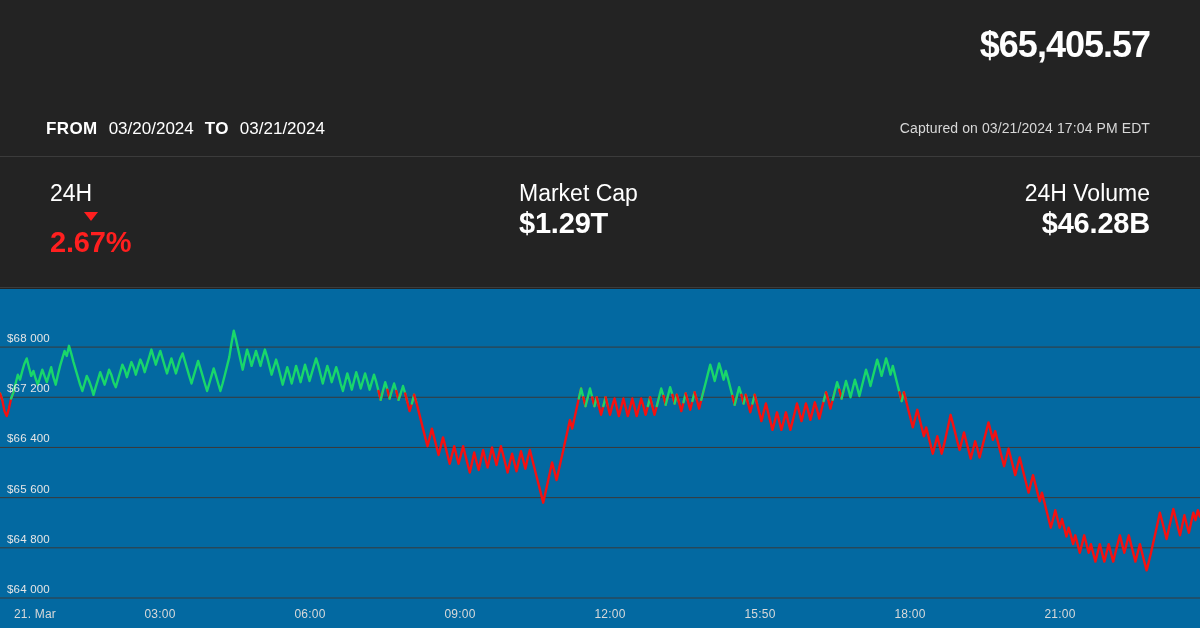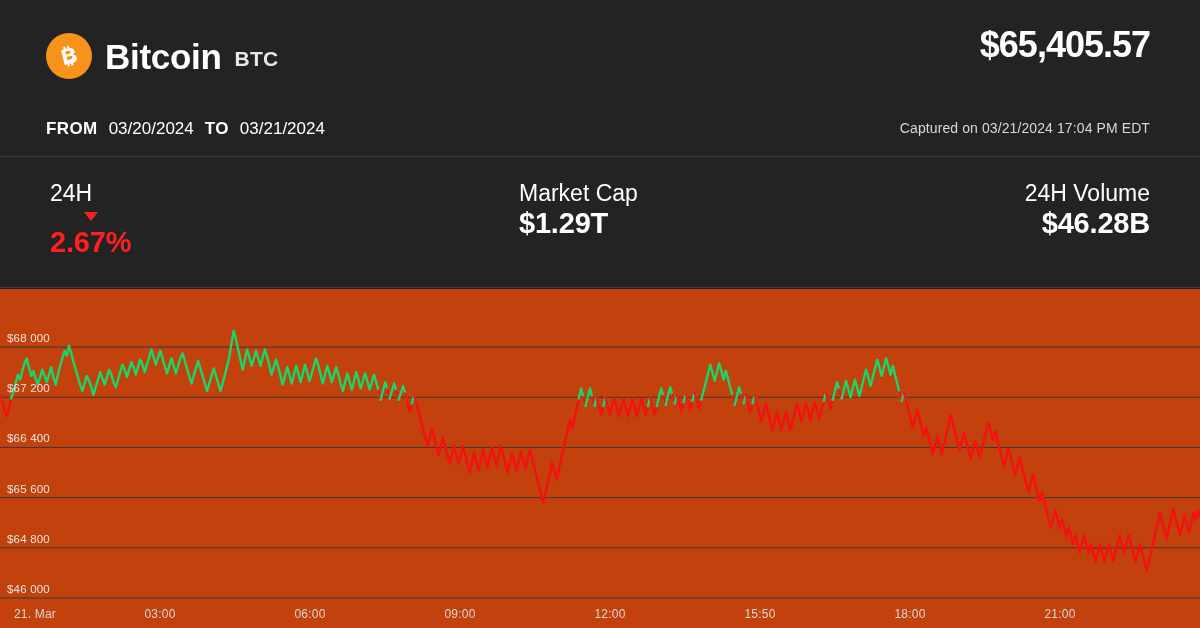--- a/index.html
+++ b/index.html
@@ -77,21 +77,21 @@
     width:0; height:0; flex:none;
     border-left:7px solid transparent;
     border-right:7px solid transparent;
     border-top:9px solid #ff1f1f;
     margin-top:3px;
   }
 
   
   .chart {
     position:absolute; left:0; top:289px; width:1200px; height:339px;
-    background:#c2410c;
+    background:#0369a1;
   }
   .chart svg { display:block; position:absolute; left:0; top:0; }
   .ylabel {
     position:absolute; left:7px;
     font-size:11.5px; color:#e6e6e6;
     letter-spacing:0.2px; line-height:1;
     white-space:nowrap; pointer-events:none;
   }
   .xlabel {
     position:absolute; bottom:8px;
@@ -100,32 +100,20 @@
     white-space:nowrap; transform:translateX(-50%);
   }
 </style>
 </head>
 <body>
 
 <div class="page">
 
   <div class="header">
 
-    <div class="coin-row">
-      <span class="coin-logo">
-        <svg width="30" height="30" viewBox="0 0 32 32" aria-hidden="true">
-          <g transform="rotate(-14 16 16)">
-            <path fill="#ffffff" d="M12.2 5.4h2.3v3.1h-2.3zM16.1 5.4h2.3v3.1h-2.3zM12.2 23.5h2.3v3.1h-2.3zM16.1 23.5h2.3v3.1h-2.3z"></path>
-            <path fill="#ffffff" d="M9.3 7.9h8.2c3.1 0 5.4 1.5 5.4 4.2 0 1.8-1 3-2.5 3.5 2 .5 3.2 1.9 3.2 4 0 3-2.5 4.6-6 4.6H9.3V7.9zm7.3 5.9c1.3 0 2.2-.6 2.2-1.7s-.8-1.7-2.2-1.7h-3.5v3.4h3.5zm.5 6.1c1.5 0 2.4-.6 2.4-1.8s-.9-1.8-2.4-1.8h-4v3.6h4z"></path>
-          </g>
-        </svg>
-      </span>
-      <span class="coin-name">Bitcoin</span>
-      <span class="coin-ticker">BTC</span>
-    </div>
 
     <div class="price">$65,405.57</div>
 
     <div class="range-row">
       <span class="lbl">FROM</span>
       <span class="val">03/20/2024</span>
       <span class="lbl">TO</span>
       <span class="val">03/21/2024</span>
     </div>
 
@@ -209,21 +197,21 @@
         <polyline points="899.4,103.3 901.7,112.0 903.9,103.3" fill="none" stroke="#f41111" stroke-width="2.4" stroke-linejoin="round" stroke-linecap="round"></polyline>
         <polyline points="901.7,112.0 903.9,103.3 906.1,112.0" fill="none" stroke="#19d66b" stroke-width="2.4" stroke-linejoin="round" stroke-linecap="round"></polyline>
         <polyline points="903.9,103.3 906.1,112.0 908.3,120.8 910.6,129.6 912.8,138.4 915.0,129.6 917.3,120.8 919.5,129.6 921.7,138.4 923.9,147.2 926.2,138.4 928.4,147.2 930.6,155.9 932.8,164.7 935.1,155.9 937.3,147.2 939.5,155.9 941.7,164.7 944.0,155.9 946.2,145.9 948.4,135.9 950.6,125.8 952.9,134.6 955.1,143.4 957.3,152.2 959.6,161.0 961.8,152.2 964.0,143.4 966.2,152.2 968.5,161.0 970.7,169.7 972.9,161.0 975.1,152.2 977.4,159.7 979.6,168.5 981.8,159.7 984.0,150.9 986.3,142.1 988.5,133.4 990.7,142.1 992.9,150.9 995.2,142.1 997.4,150.9 999.6,159.7 1001.9,168.5 1004.1,177.3 1006.3,168.5 1008.5,159.7 1010.8,168.5 1013.0,177.3 1015.2,186.1 1017.4,177.3 1019.7,168.5 1021.9,177.3 1024.1,186.1 1026.3,194.8 1028.6,203.6 1030.8,194.8 1033.0,186.1 1035.3,194.8 1037.5,203.6 1039.7,212.4 1041.9,203.6 1044.2,212.4 1046.4,221.2 1048.6,230.0 1050.8,238.7 1053.1,230.0 1055.3,221.2 1057.5,230.0 1059.7,238.7 1062.0,230.0 1064.2,238.7 1066.4,247.5 1068.6,238.7 1070.9,246.3 1073.1,255.1 1075.3,246.3 1077.6,255.1 1079.8,263.8 1082.0,255.1 1084.2,246.3 1086.5,255.1 1088.7,263.8 1090.9,255.1 1093.1,263.8 1095.4,272.6 1097.6,263.8 1099.8,255.1 1102.0,263.8 1104.3,272.6 1106.5,263.8 1108.7,255.1 1110.9,263.8 1113.2,272.6 1115.4,263.8 1117.6,255.1 1119.9,246.3 1122.1,255.1 1124.3,263.8 1126.5,255.1 1128.8,246.3 1131.0,255.1 1133.2,263.8 1135.4,272.6 1137.7,263.8 1139.9,255.1 1142.1,263.8 1144.3,272.6 1146.6,281.4 1148.8,272.6 1151.0,263.8 1153.2,253.8 1155.5,243.8 1157.7,233.7 1159.9,223.7 1162.2,232.5 1164.4,241.3 1166.6,250.0 1168.8,240.0 1171.1,230.0 1173.3,219.9 1175.5,228.7 1177.7,237.5 1180.0,246.3 1182.2,236.2 1184.4,226.2 1186.6,235.0 1188.9,243.8 1191.1,233.7 1193.3,223.7 1195.5,231.2 1197.8,221.2 1200.0,227.5" fill="none" stroke="#f41111" stroke-width="2.4" stroke-linejoin="round" stroke-linecap="round"></polyline>
       </svg>
     <div id="y-labels">
         <div class="ylabel" style="top: 44.0909px;">$68 000</div>
         <div class="ylabel" style="top: 94.2727px;">$67 200</div>
         <div class="ylabel" style="top: 144.455px;">$66 400</div>
         <div class="ylabel" style="top: 194.636px;">$65 600</div>
         <div class="ylabel" style="top: 244.818px;">$64 800</div>
-        <div class="ylabel" style="top: 295px;">$46 000</div>
+        <div class="ylabel" style="top: 295px;">$64 000</div>
       </div>
     <div id="x-labels">
         <div class="xlabel" style="left: 35px;">21. Mar</div>
         <div class="xlabel" style="left: 160px;">03:00</div>
         <div class="xlabel" style="left: 310px;">06:00</div>
         <div class="xlabel" style="left: 460px;">09:00</div>
         <div class="xlabel" style="left: 610px;">12:00</div>
         <div class="xlabel" style="left: 760px;">15:50</div>
         <div class="xlabel" style="left: 910px;">18:00</div>
         <div class="xlabel" style="left: 1060px;">21:00</div>

